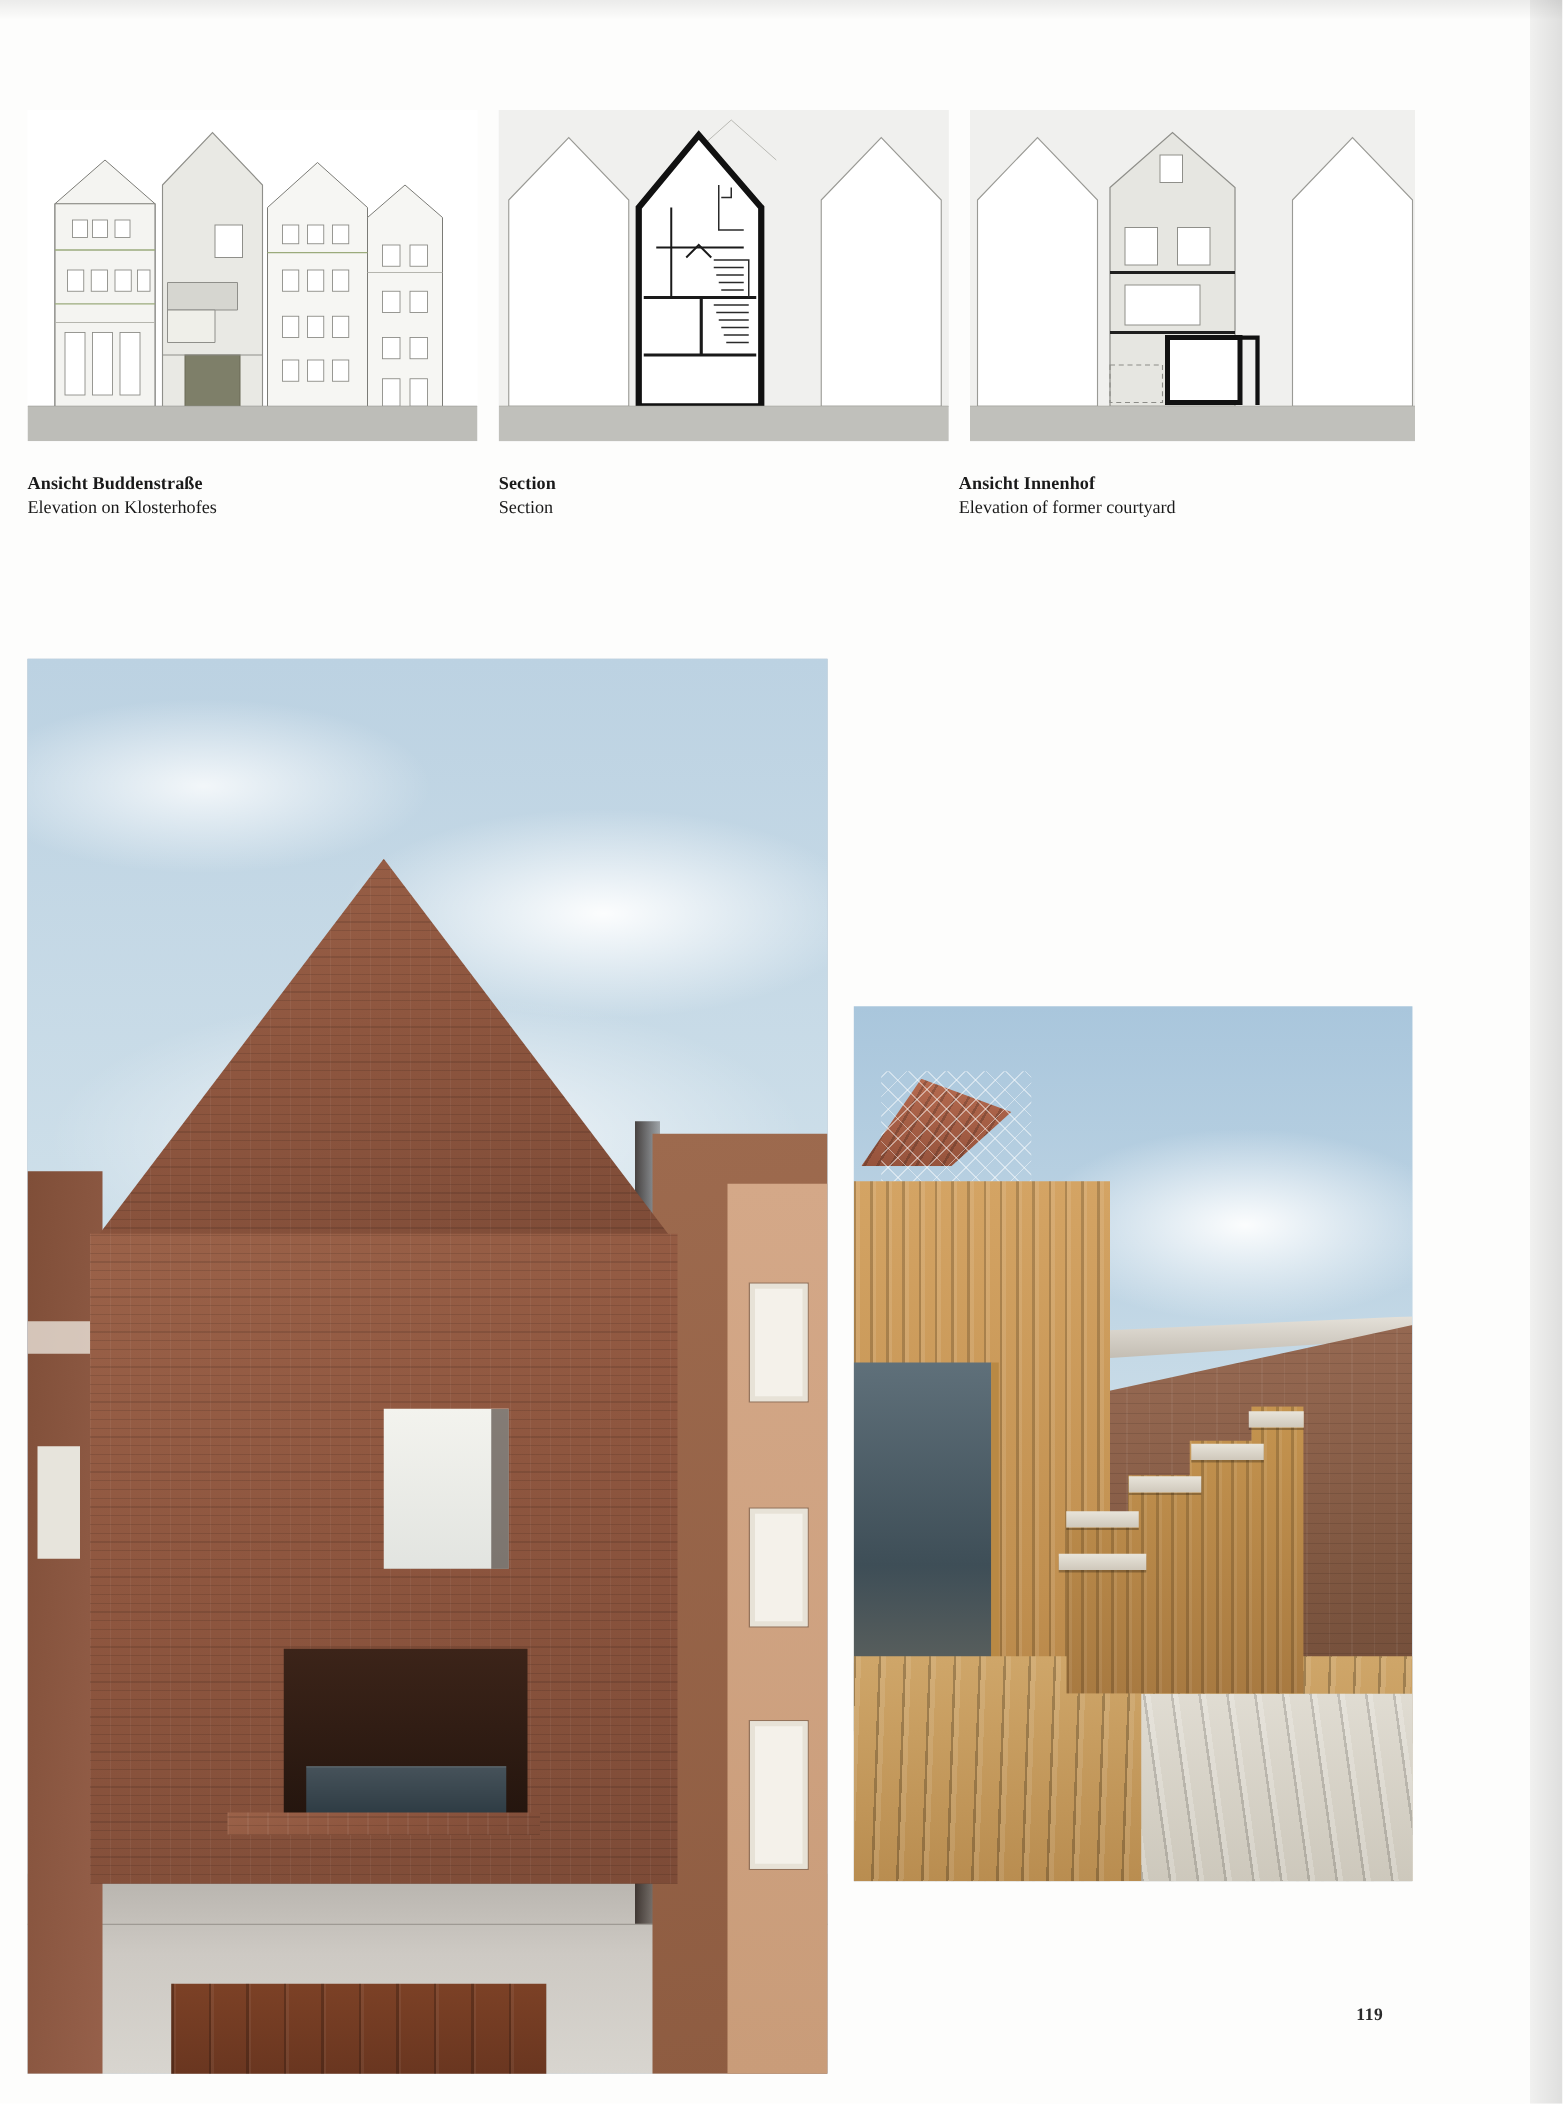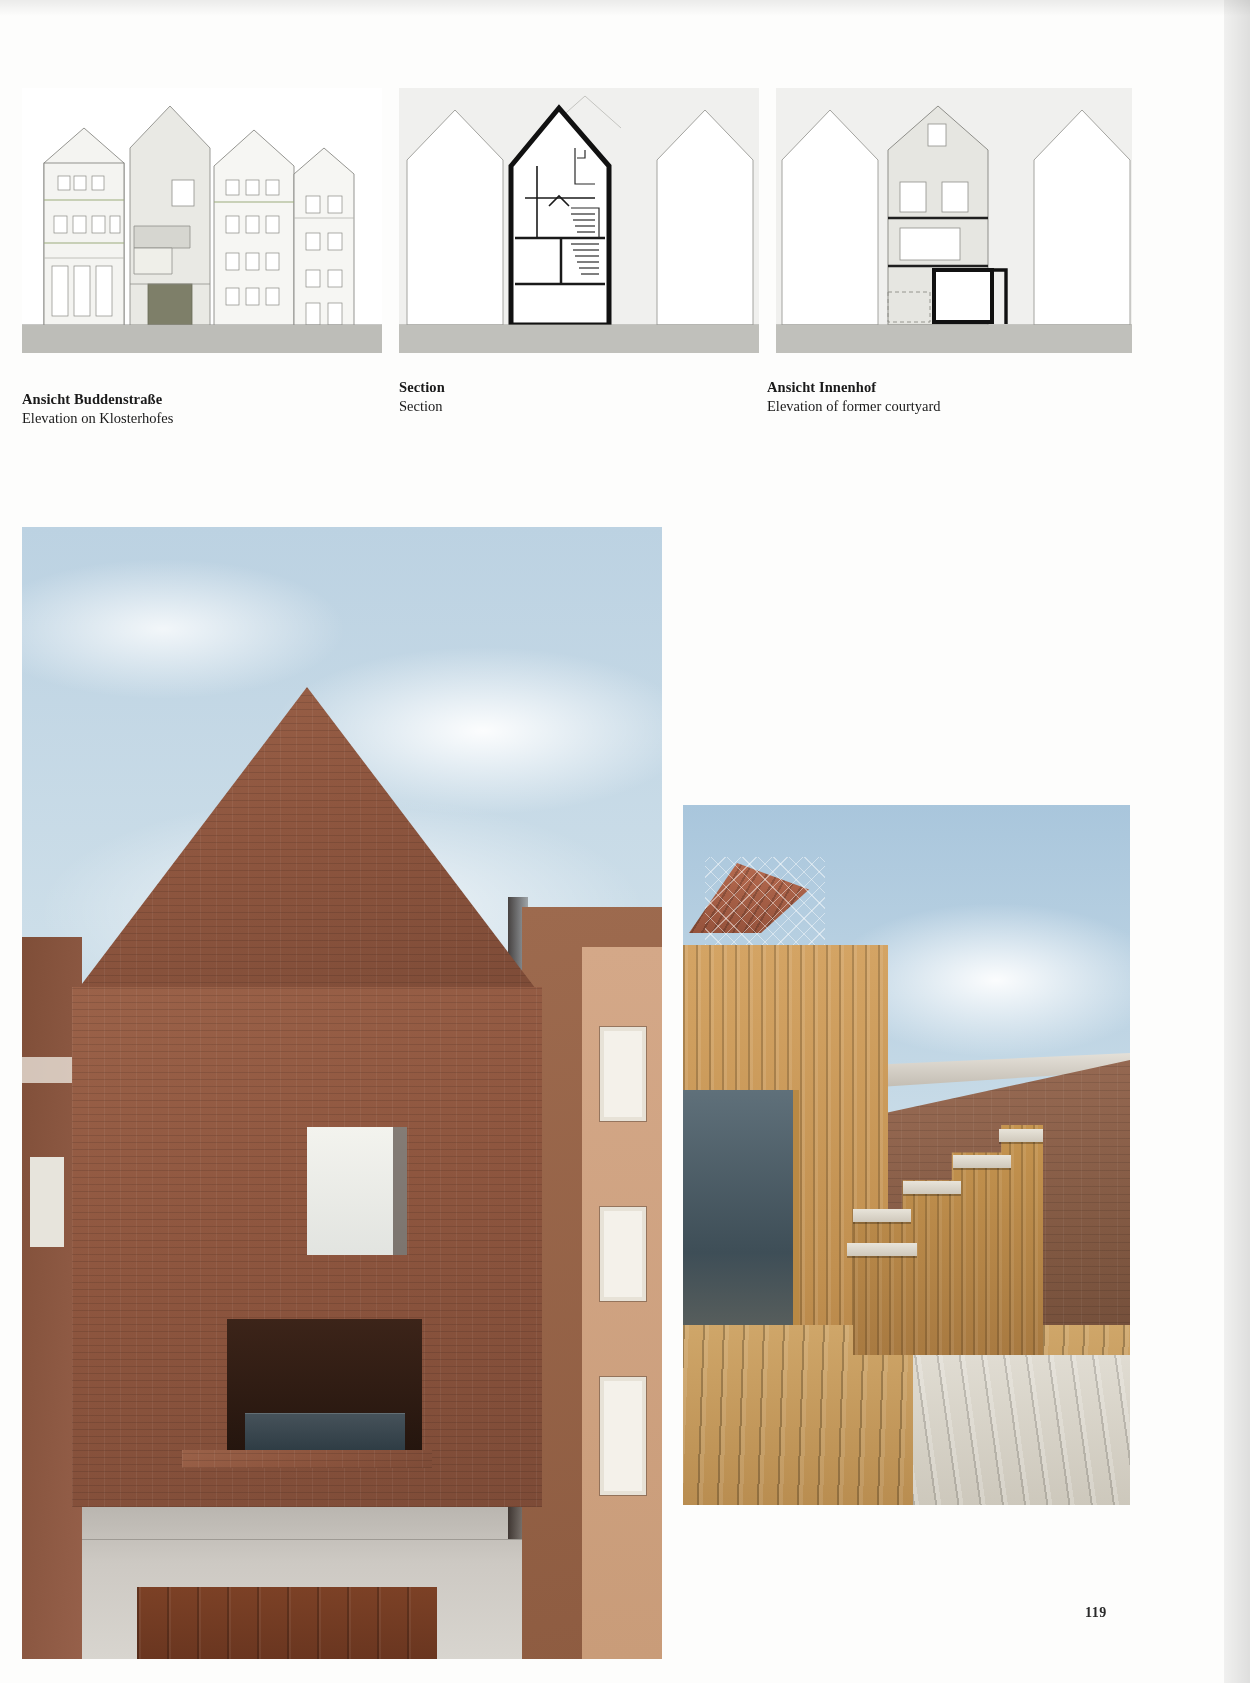--- a/index.html
+++ b/index.html
@@ -52,21 +52,21 @@
   .caps {
     position: absolute;
     left: 22px;
     top: 378px;
     width: 1110px;
     height: 50px;
   }
   .cap { position: absolute; font-size: 14.5px; line-height: 19px; }
   .cap .de { font-weight: bold; letter-spacing: .1px; }
   .cap .en { font-weight: normal; }
-  .cap.c1 { left: 0px; margin-top: 12px; }
+  .cap.c1 { left: 0px; }
   .cap.c2 { left: 377px; }
   .cap.c3 { left: 745px; }
 
   
   .photo-left {
     position: absolute;
     left: 22px;
     top: 527px;
     width: 640px;
     height: 1132px;

